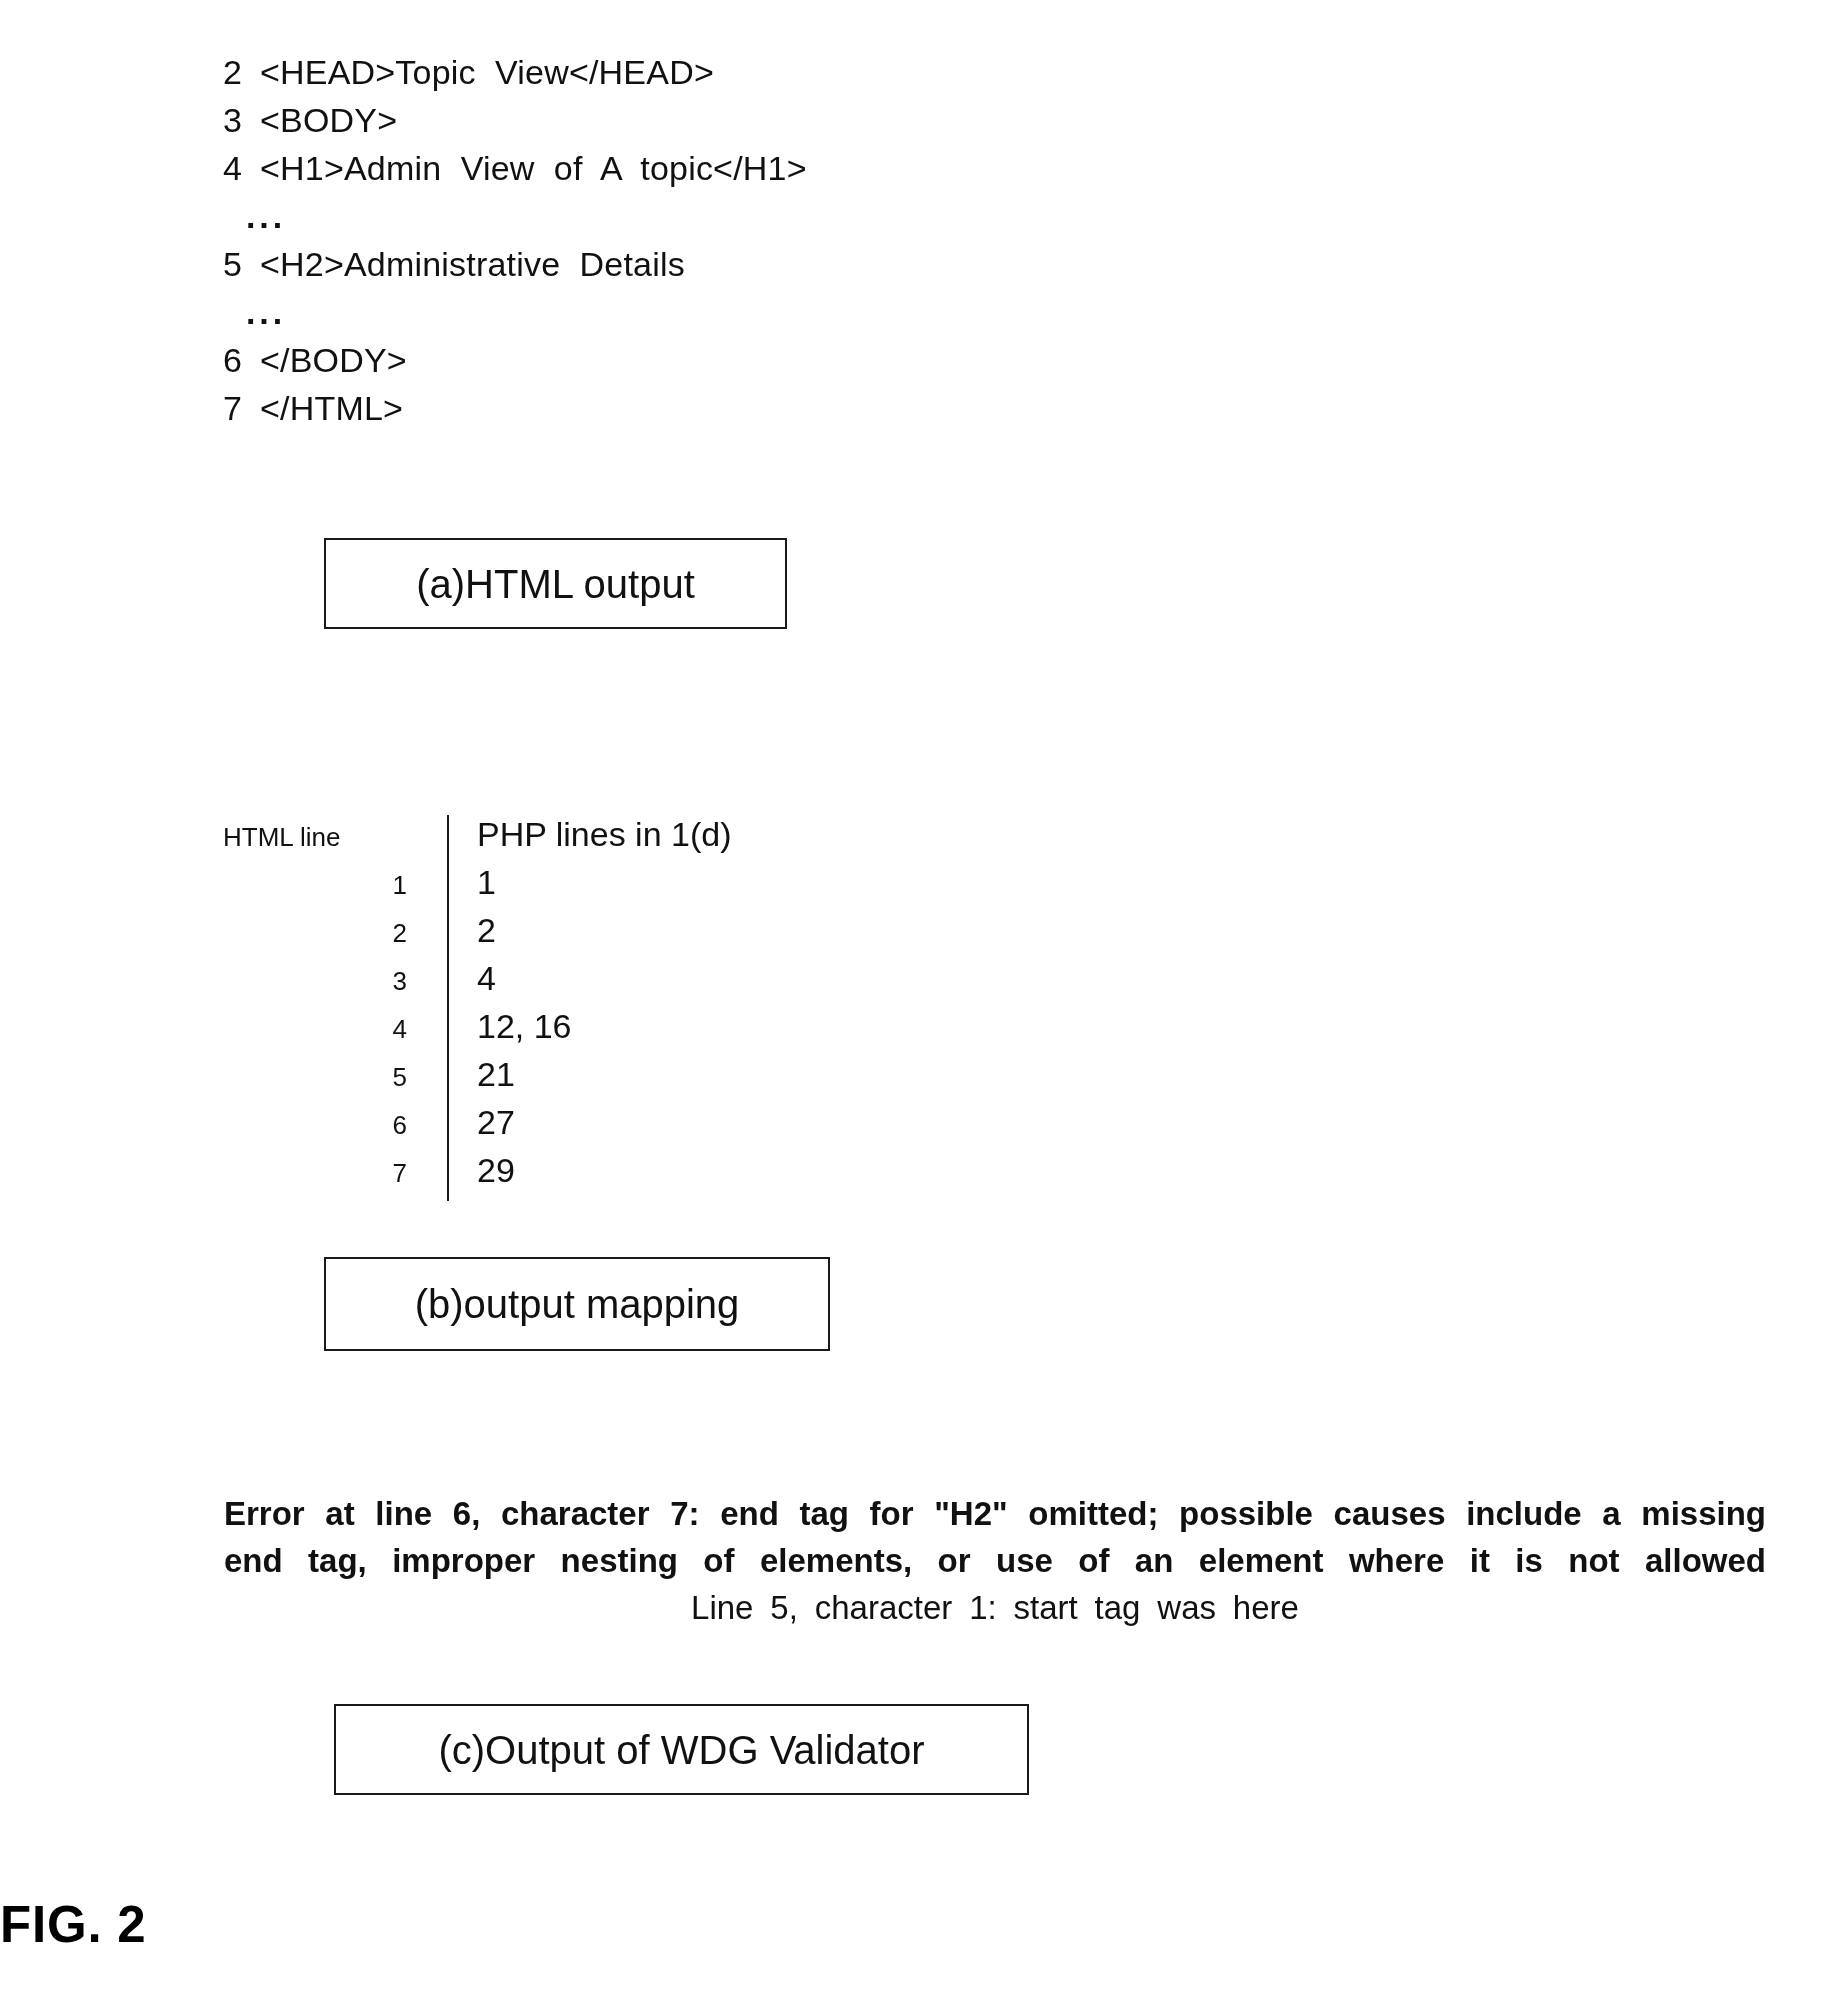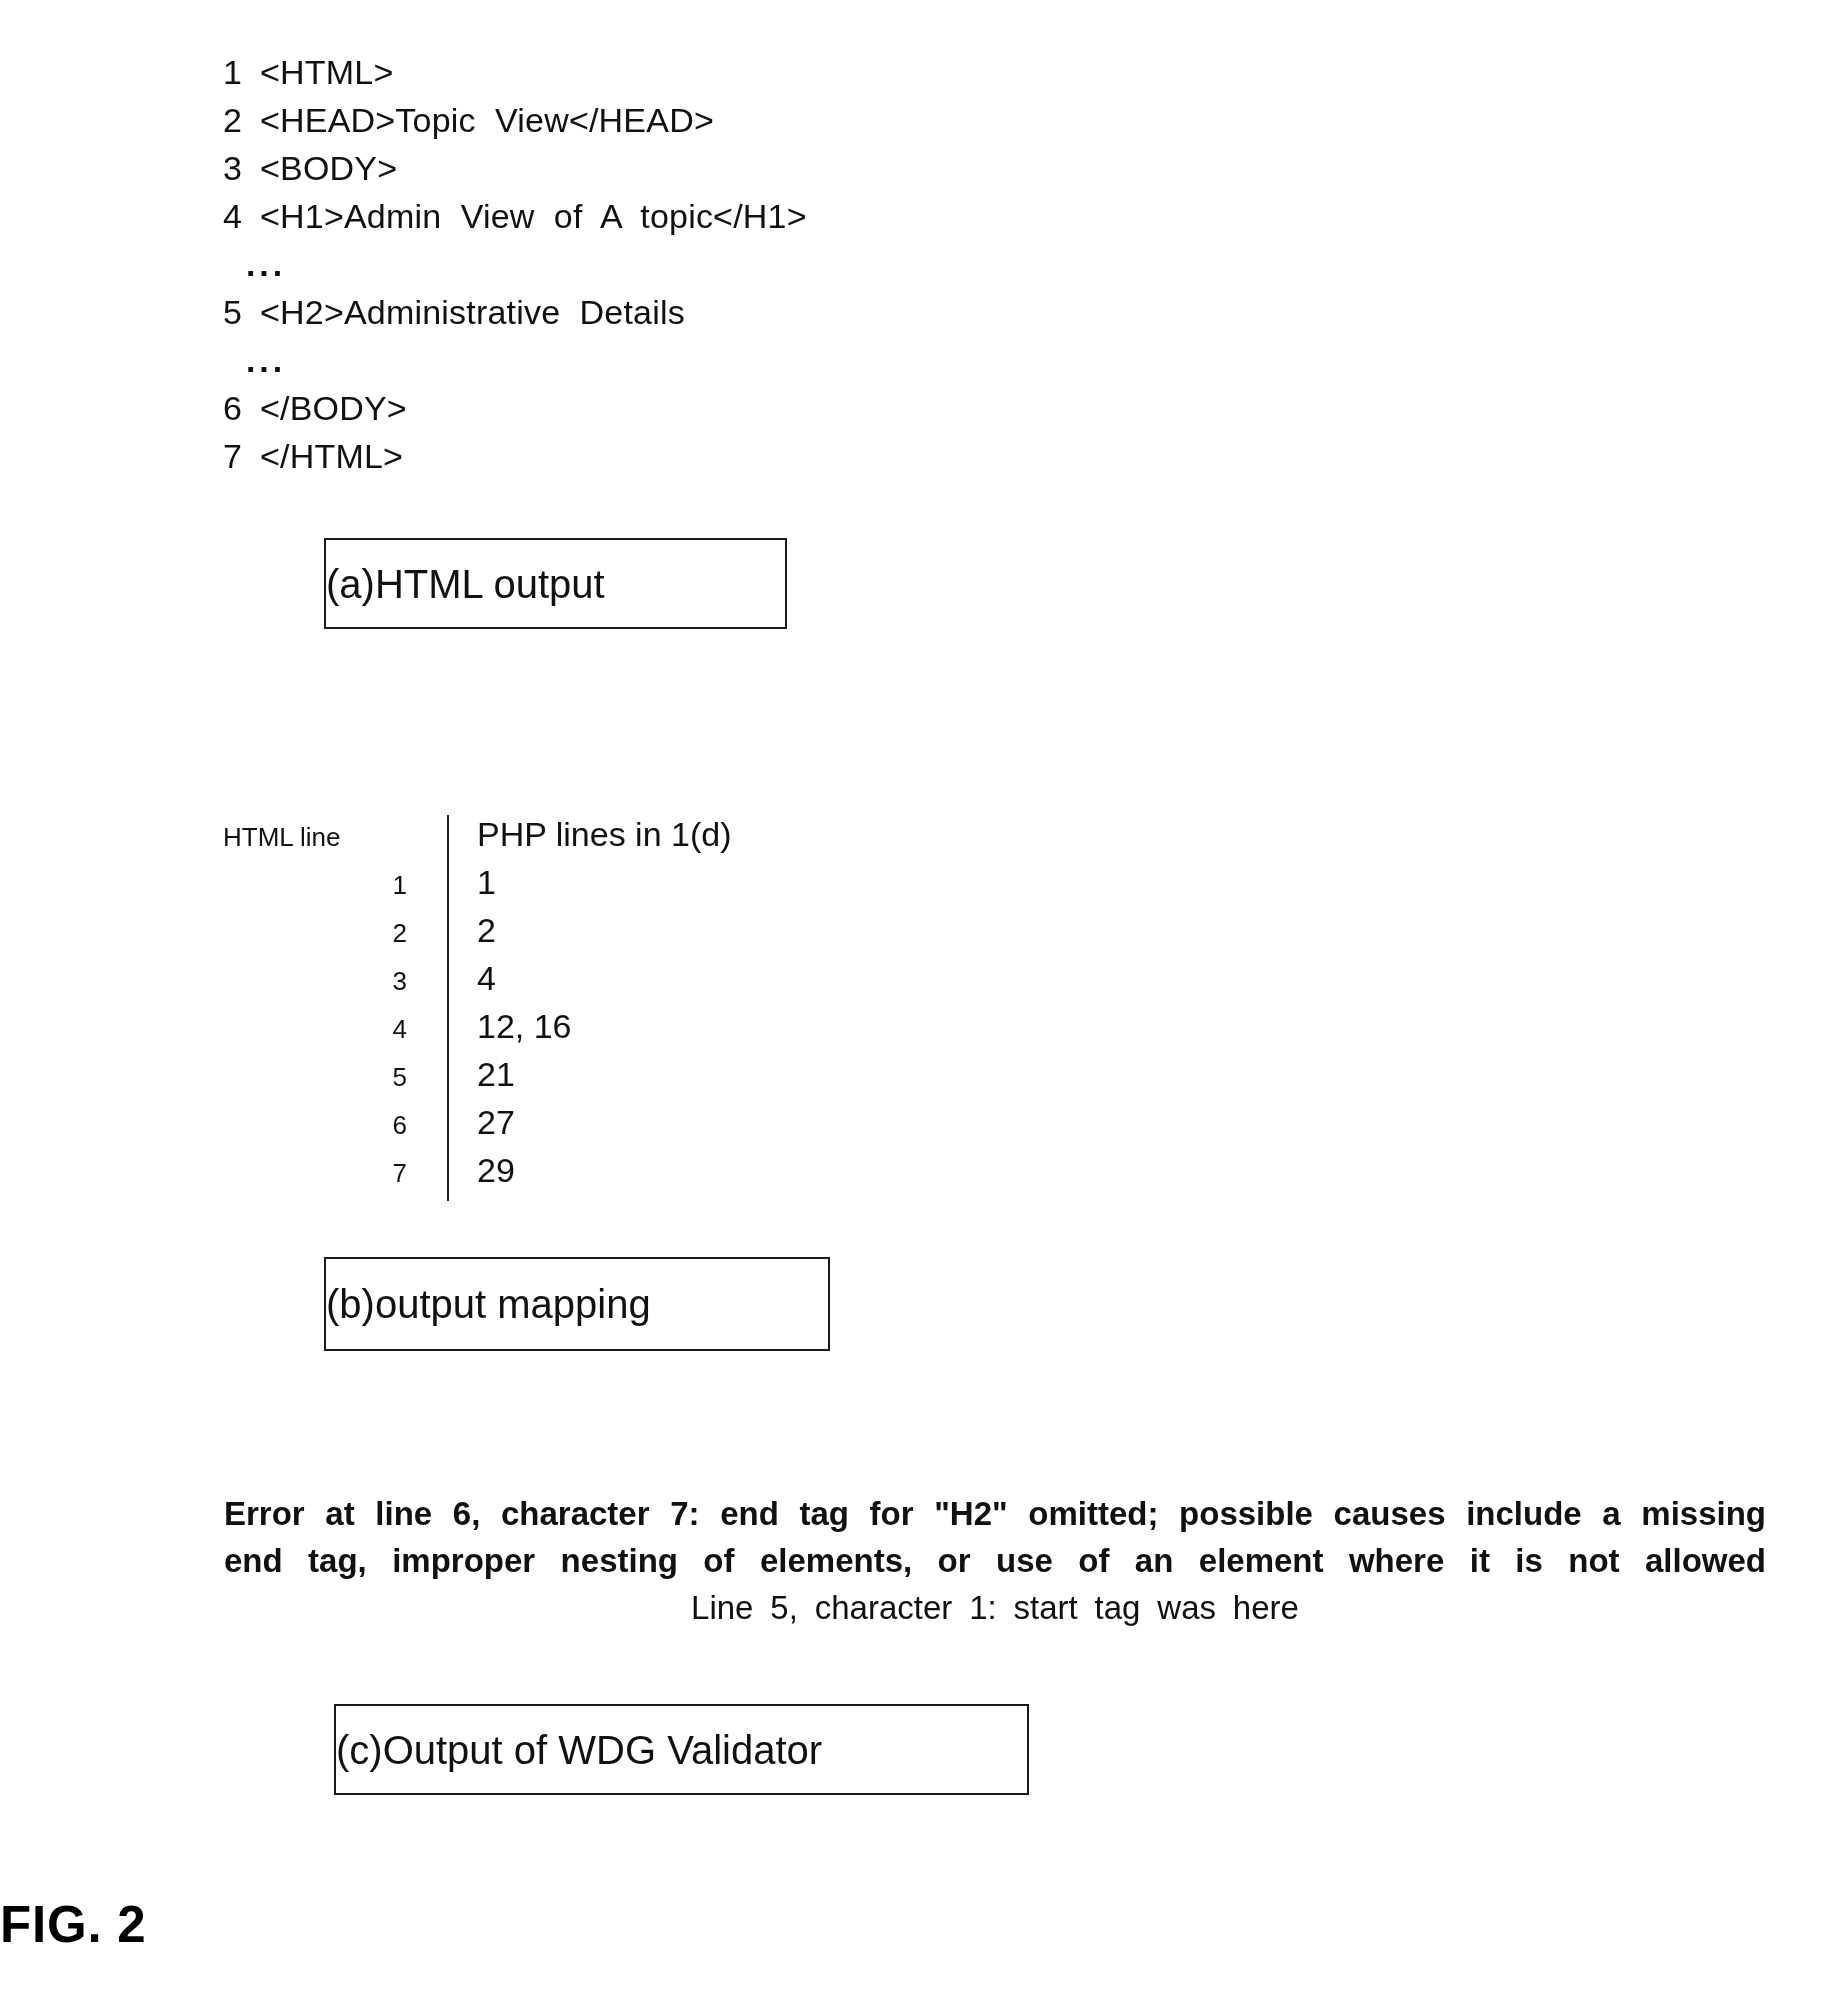--- a/index.html
+++ b/index.html
@@ -43,20 +43,21 @@
     color: #111111;
   }
 
   
   .caption-box {
     position: absolute;
     border: 2.3px solid #1a1a1a;
     box-sizing: border-box;
     display: flex;
     align-items: center;
+    justify-content: center;
     background: #ffffff;
   }
   .caption-box span {
     font-size: 40px;
     line-height: 1;
     color: #111111;
     white-space: nowrap;
   }
 
   #caption-a { left: 324px; top: 538px;  width: 463px; height: 91px; }
@@ -137,21 +138,20 @@
     font-weight: 700;
     letter-spacing: 0.8px;
     color: #000000;
   }
 </style>
 </head>
 <body>
 
 <div id="html-listing">
 
-  <div class="code-line"><span class="ln">1</span><span>&lt;HTML&gt;</span></div>
 
   <div class="code-line"><span class="ln">2</span><span>&lt;HEAD&gt;Topic  View&lt;/HEAD&gt;</span></div>
 
   <div class="code-line"><span class="ln">3</span><span>&lt;BODY&gt;</span></div>
 
   <div class="code-line"><span class="ln">4</span><span>&lt;H1&gt;Admin  View  of  A  topic&lt;/H1&gt;</span></div>
 
   <div class="code-ellipsis">...</div>
 
   <div class="code-line"><span class="ln">5</span><span>&lt;H2&gt;Administrative  Details</span></div>

